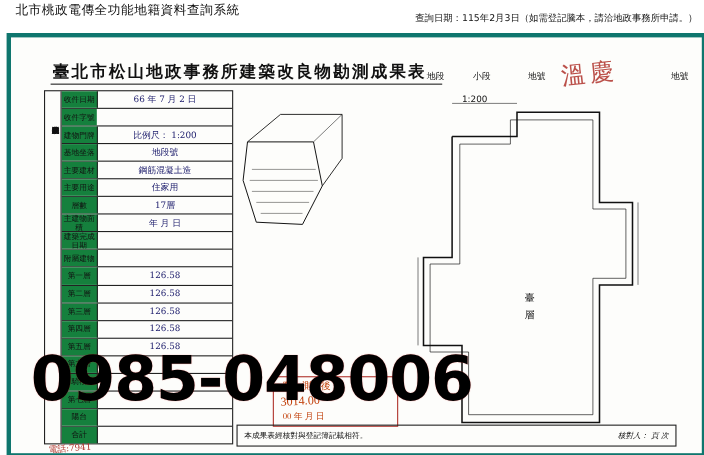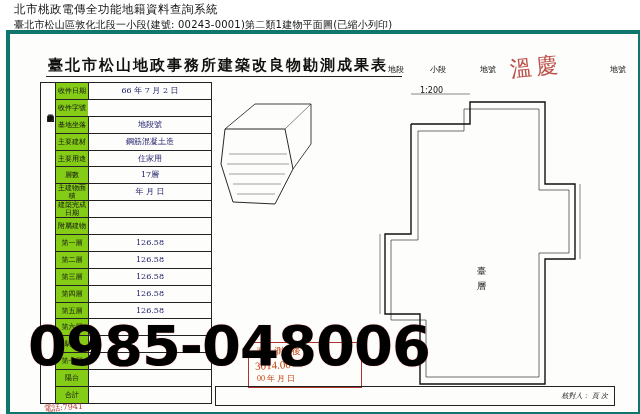--- a/index.html
+++ b/index.html
@@ -59,21 +59,21 @@
   .form .col-lab span{
     position:absolute;left:1px;top:26px;width:12px;
     font-size:7px;line-height:8px;writing-mode:vertical-rl;white-space:nowrap;
   }
   .form .body{flex:1;display:flex;flex-direction:column;}
   .frow{display:flex;border-bottom:1px solid #222;flex:1;min-height:0;}
   .frow:last-child{border-bottom:none;}
   .fc{border-right:1px solid #222;display:flex;align-items:center;justify-content:center;
       font-size:7px;line-height:8px;text-align:center;overflow:hidden;padding:0 1px;}
   .fc:last-child{border-right:none;}
-  .lbl{width:30px;background:#84cc16;}
+  .lbl{width:30px;background:#15803d;}
   .val{flex:1;}
   .hand{color:#1b1b6b;font-family:"DejaVu Serif","Liberation Serif",serif;font-size:8px;}
 
   
   .draw{position:absolute;left:205px;top:50px;width:398px;height:318px;}
   .draw svg{position:absolute;left:0;top:0;}
   .sig-note{position:absolute;left:34px;top:368px;font-size:8px;color:#b0332c;
             font-family:"DejaVu Serif","Liberation Serif",serif;transform:rotate(-4deg);}
 
   
@@ -102,21 +102,21 @@
     line-height:56px;
   }
 </style>
 </head>
 <body>
 
 <div class="page">
 
   <div class="hdr">
     <div class="hdr-l1">北市桃政電傳全功能地籍資料查詢系統</div>
-    <div class="hdr-l2">臺北市松山區敦化北段一小段(建號: 00243-0001)第二類1建物平面圖(已縮小列印)</div>
+    <div class="hdr-r1">查詢日期：115年2月3日（如需登記騰本，請洽地政事務所申請。）</div>
   </div>
 
   <div class="sheet">
     <div class="sheet-inner">
 
       <div class="doc-title">臺北市松山地政事務所建築改良物勘測成果表</div>
       <div class="doc-title-underline"></div>
 
       <div class="tr-field tr-f1">地段</div>
       <div class="tr-field tr-f2">小段</div>
@@ -129,20 +129,24 @@
         <div class="col-lab">
           <span>建築改良物勘測成果表</span>
         </div>
         <div class="body" id="form-body">
             <div class="frow">
               <div class="fc lbl">收件日期</div>
               <div class="fc val hand">66 年 7 月 2 日</div>
             </div>
             <div class="frow">
               <div class="fc lbl">收件字號</div>
+            </div>
+            <div class="frow">
+              <div class="fc lbl">建物門牌</div>
+              <div class="fc val hand">比例尺：  1:200</div>
             </div>
             <div class="frow">
               <div class="fc lbl">基地坐落</div>
               <div class="fc val hand">地段號</div>
             </div>
             <div class="frow">
               <div class="fc lbl">主要建材</div>
               <div class="fc val hand">鋼筋混凝土造</div>
             </div>
             <div class="frow">
@@ -235,20 +239,21 @@
         </svg>
       </div>
 
       <div class="stamp">
         <div class="s-t">實 測 後</div>
         <div class="s-b">3014.00</div>
         <div class="s-c">00 年 月 日</div>
       </div>
 
       <div class="strip">
+        <div class="sl">本成果表經核對與登記簿記載相符。</div>
         <div class="sr">核對人：  頁 次</div>
       </div>
 
       <div class="sig-note">電話:7941</div>
 
     </div>
   </div>
 
   <div class="phone">0985-048006</div>
 

